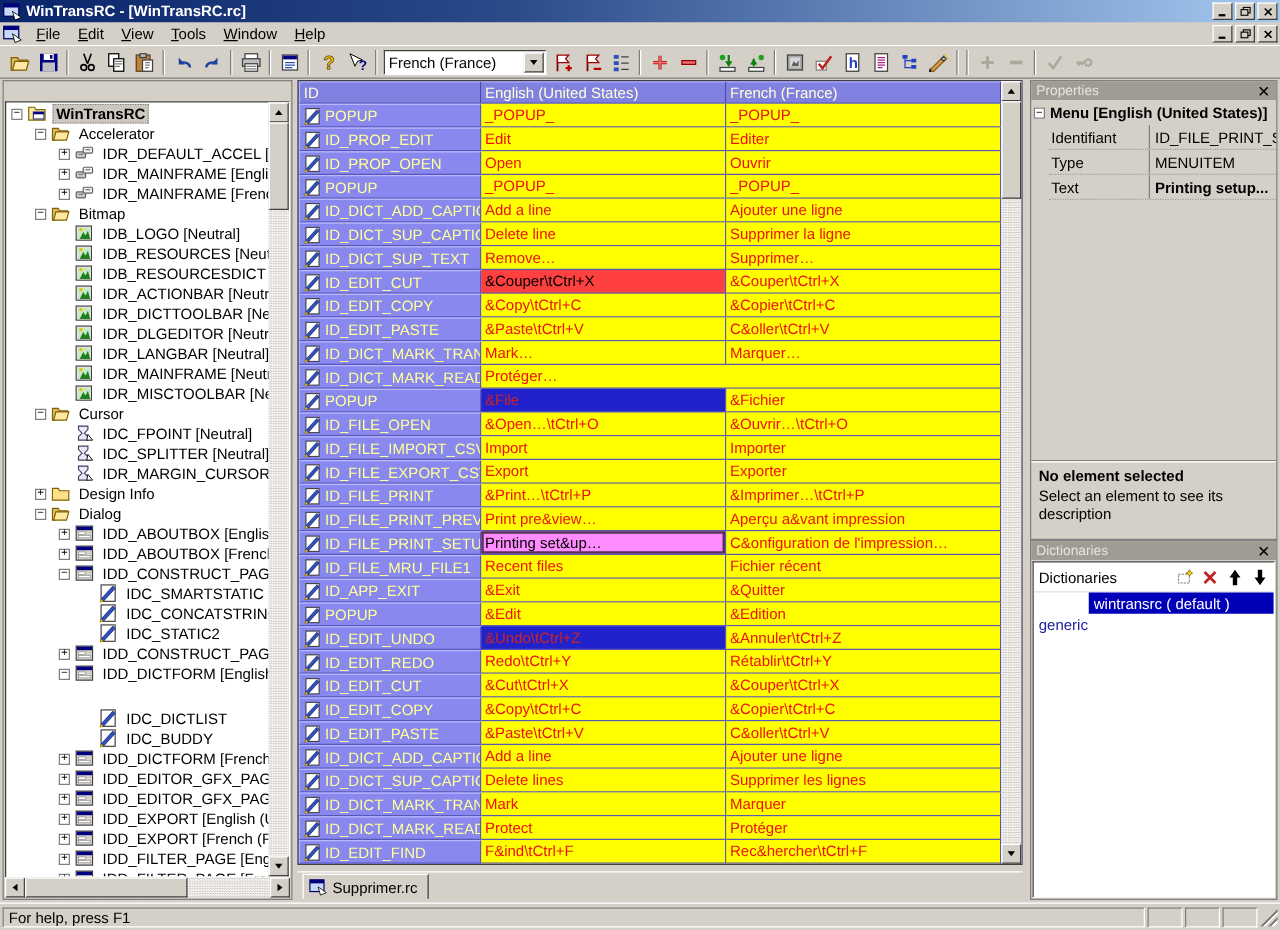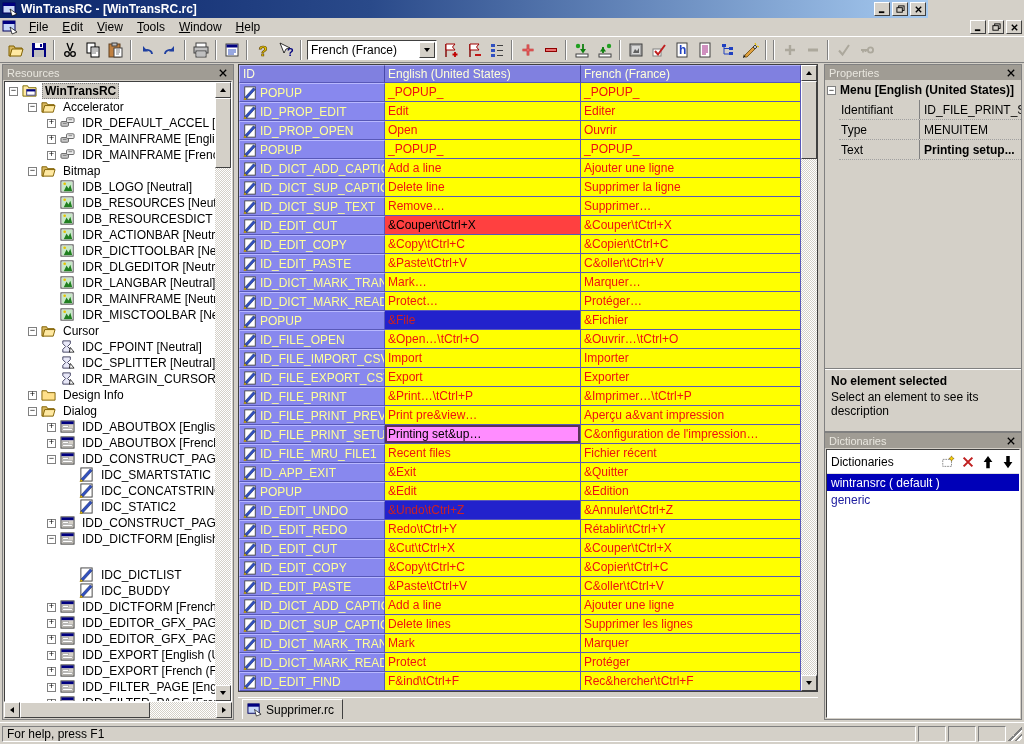--- a/index.html
+++ b/index.html
@@ -3,21 +3,21 @@
 <meta charset="utf-8">
 <style>
   * { margin:0; padding:0; box-sizing:border-box; }
   html,body { width:1024px; height:744px; overflow:hidden; }
   body { font-family:"Liberation Sans", sans-serif; font-size:11px; background:#D4D0C8; position:relative; color:#000; }
 
   .icon { display:inline-block; vertical-align:middle; line-height:0; }
   .icon svg { display:block; }
 
   
-  #titlebar { position:absolute; left:0; top:0; width:928px; height:18px;
+  #titlebar { position:absolute; left:0; top:0; width:1024px; height:18px;
     background:linear-gradient(90deg,#0A246A 0%,#2A4A8A 40%,#A6CAF0 100%);
     display:flex; align-items:center; padding:0 2px; }
   #titlebar .app-icon { width:16px; height:16px; margin-right:3px; }
   #titlebar .title-text { color:#fff; font-weight:bold; font-size:12px; white-space:nowrap; flex:1; }
   .winbtns { display:flex; gap:2px; }
   .winbtn { width:16px; height:14px; background:#D4D0C8; border:1px solid;
     border-color:#fff #404040 #404040 #fff; display:flex; align-items:center; justify-content:center; }
   .winbtn svg { width:9px; height:9px; }
 
   
@@ -132,21 +132,21 @@
   #prop-desc .d-title { font-weight:bold; margin-bottom:2px; }
 
   
   #dictionaries { left:824px; top:432px; width:198px; height:288px; display:flex; flex-direction:column; }
   #dict-inner { flex:1; margin:1px; background:#fff; border:1px solid; border-color:#404040 #fff #fff #404040;
     display:flex; flex-direction:column; overflow:hidden; }
   #dict-toolbar { height:24px; display:flex; align-items:center; padding:2px 4px; gap:6px; border-bottom:1px solid #E0E0E0; }
   #dict-toolbar .dt-label { flex:1; font-size:12px; }
   #dict-toolbar .icon svg { width:14px; height:14px; }
   .dict-item { height:17px; display:flex; align-items:center; padding-left:4px; font-size:12px; color:#2020A0; }
-  .dict-item.selected { background:#0000B8; color:#fff; }
+  .dict-item.selected { background:#0000B8; color:#fff;margin-left:44px; }
 
   
   #statusbar { position:absolute; left:0; top:722px; width:1024px; height:22px;
     background:#D4D0C8; border-top:1px solid #fff; display:flex; align-items:center; padding:2px; gap:2px; }
   .status-pane { height:16px; border:1px solid; border-color:#808080 #fff #fff #808080;
     display:flex; align-items:center; padding:0 4px; font-size:12px; }
   #status-main { flex:1; }
   .status-small { width:28px; flex:none; }
   #grip { width:14px; height:14px; flex:none;
     background:linear-gradient(135deg, transparent 50%, #808080 50%, #808080 58%, #fff 58%, #fff 66%, transparent 66%, transparent 74%, #808080 74%, #808080 82%, #fff 82%, #fff 90%, transparent 90%); }
@@ -413,28 +413,20 @@
     </span>
     <span class="tbtn disabled">
       <svg viewBox="0 0 16 16">
         <circle cx="11.5" cy="8" r="2.6" fill="none" stroke="#A8A498" stroke-width="1.8"></circle>
         <path d="M9 8H2M4 8v2.5M6.5 8v2" stroke="#A8A498" stroke-width="1.8"></path>
       </svg>
     </span>
   </div>
 
 <div id="resources" class="dockpanel">
-  <div class="dockhead">
-    <span class="dh-title">Resources</span>
-    <span class="dockclose">
-        <svg viewBox="0 0 10 10">
-          <path d="M1 1l8 8M9 1L1 9" stroke="#000" stroke-width="1.6"></path>
-        </svg>
-      </span>
-  </div>
   <div id="tree-wrap">
     <div id="tree">
         <div class="tree-row selected" style="padding-left: 4px;">
           <span class="expander">−</span>
           <span class="icon">
             <svg viewBox="0 0 16 16">
               <path d="M1 3h5l1 2h8v9H1z" fill="#FFE9A2" stroke="#7A6A00"></path>
               <rect x="5" y="7" width="9" height="6" fill="#fff" stroke="#404080"></rect>
               <rect x="5" y="7" width="9" height="2" fill="#000080"></rect>
             </svg>
@@ -1063,21 +1055,20 @@
         <div class="gcell c-id">
           <span class="icon">
             <svg viewBox="0 0 16 16">
               <rect x="2" y="1" width="12" height="14" fill="#fff" stroke="#404040"></rect>
               <path d="M2 13L12 2l2 2L4 15z" fill="#3050C0" stroke="#102060" stroke-width="0.6"></path>
               <path d="M2 13l2 2-3 1z" fill="#FFD700" stroke="#806000" stroke-width="0.5"></path>
             </svg>
           </span>
           <span>ID_DICT_MARK_READ…</span>
         </div>
-        <div class="gcell c-en">Protect…</div>
         <div class="gcell c-fr">Protéger…</div>
       </div>
       <div class="grow">
         <div class="gcell c-id">
           <span class="icon">
             <svg viewBox="0 0 16 16">
               <rect x="2" y="1" width="12" height="14" fill="#fff" stroke="#404040"></rect>
               <path d="M2 13L12 2l2 2L4 15z" fill="#3050C0" stroke="#102060" stroke-width="0.6"></path>
               <path d="M2 13l2 2-3 1z" fill="#FFD700" stroke="#806000" stroke-width="0.5"></path>
             </svg>

